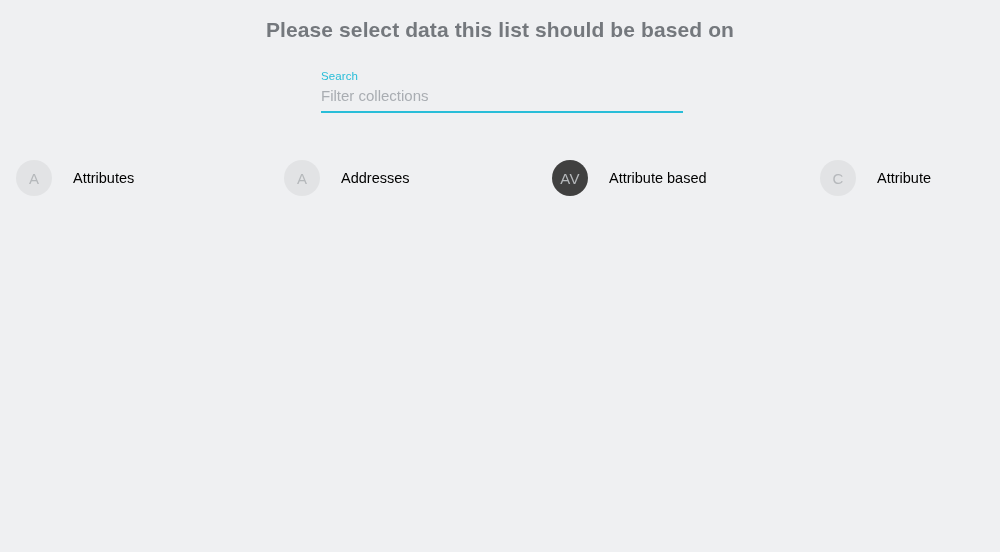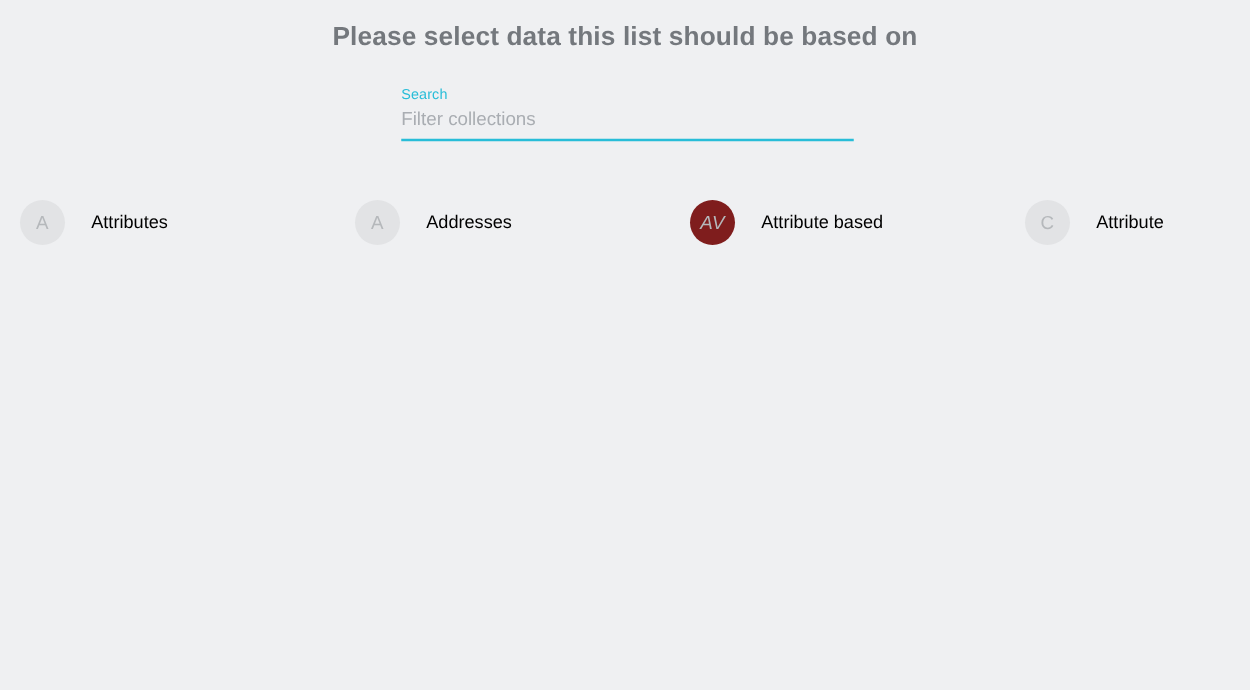--- a/index.html
+++ b/index.html
@@ -128,21 +128,21 @@
   <div class="grid">
       <div class="item">
         <div class="avatar" style="background: rgb(226, 227, 229); color: rgb(181, 184, 187);">A</div>
         <div class="item-label">Attributes</div>
       </div>
       <div class="item">
         <div class="avatar" style="background: rgb(226, 227, 229); color: rgb(181, 184, 187);">A</div>
         <div class="item-label">Addresses</div>
       </div>
       <div class="item">
-        <div class="avatar" style="background: #7f1d1d; color: rgb(181, 184, 187); font-style: italic;">AV</div>
+        <div class="avatar" style="background: #404040; color: rgb(181, 184, 187);">AV</div>
         <div class="item-label">Attribute based</div>
       </div>
       <div class="item">
         <div class="avatar" style="background: rgb(226, 227, 229); color: rgb(181, 184, 187);">C</div>
         <div class="item-label">Attribute</div>
       </div>
     </div>
 
 </div>
 

